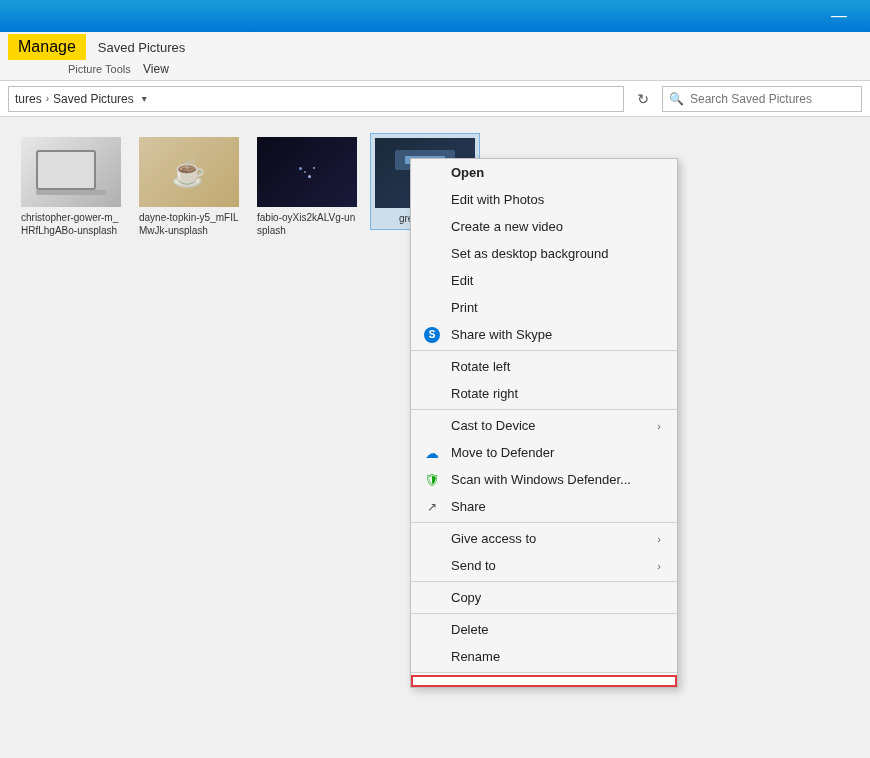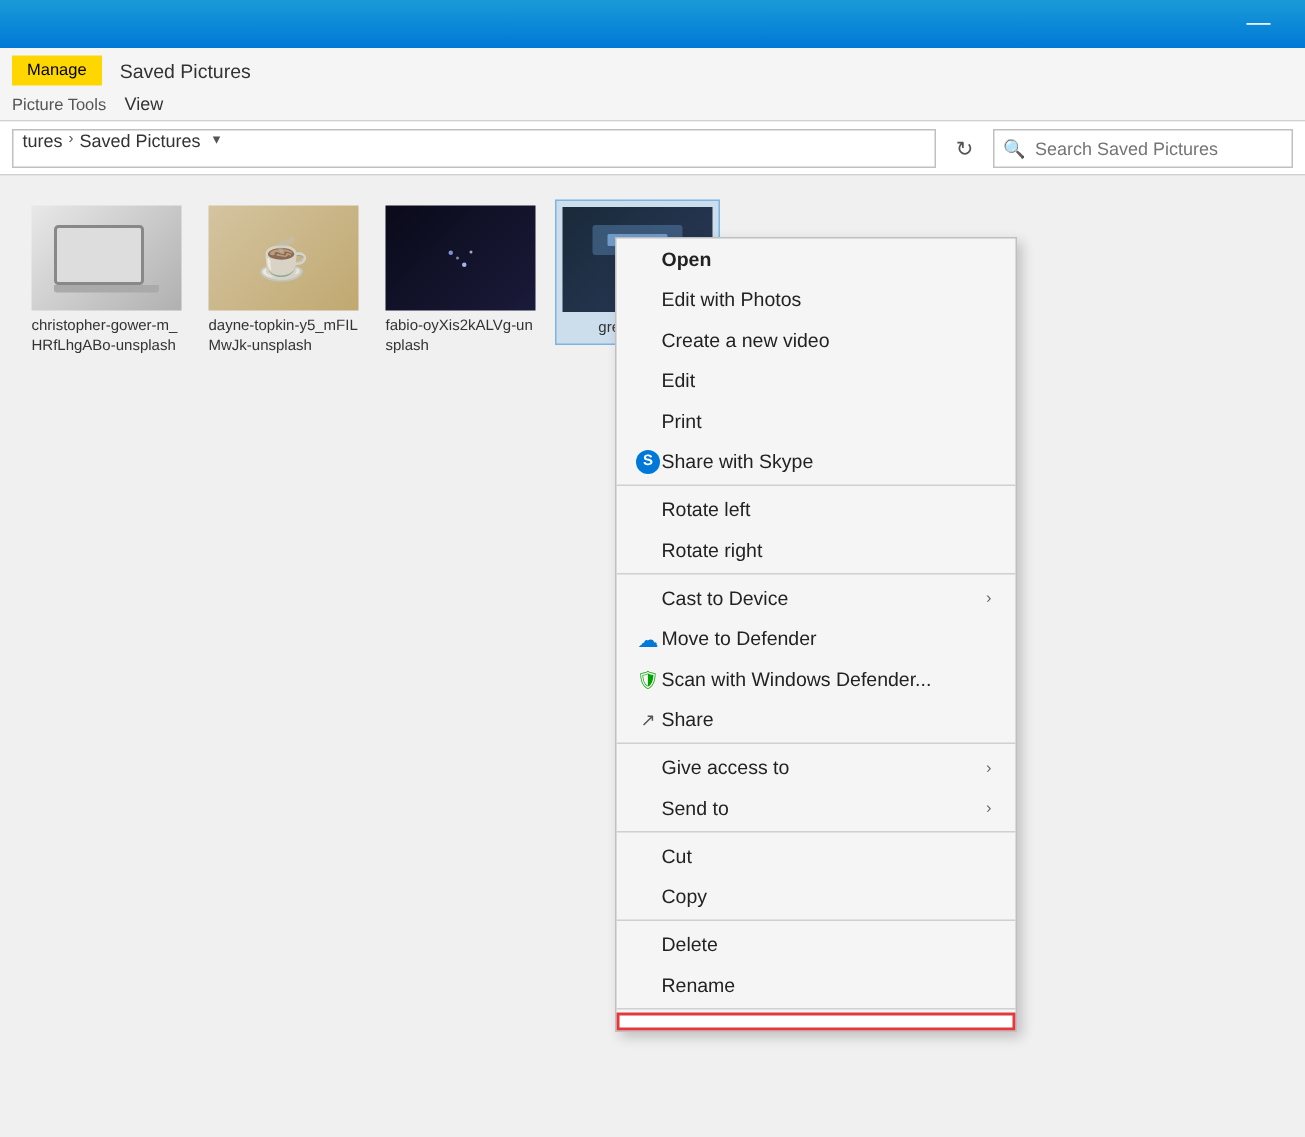--- a/index.html
+++ b/index.html
@@ -45,55 +45,57 @@
     }
     .ribbon-top {
       height: 30px;
       display: flex;
       align-items: center;
       padding: 0 8px;
       gap: 4px;
     }
     .ribbon-tab {
       padding: 4px 10px;
-      font-size: 11px;
+      font-size: 16px;
       cursor: pointer;
       color: #333;
       background: transparent;
       border: none;
     }
     .ribbon-tab.active {
       background: #ffd700;
       color: #000;
       font-weight: 500;
     }
     .ribbon-title {
       font-size: 13px;
       color: #333;
       margin-left: 8px;
       font-weight: 400;
     }
     .ribbon-subtitle {
       font-size: 11px;
       color: #555;
       padding: 0 8px 4px 8px;
+      margin-left: 60px;
     }
 
     
     .address-bar {
       height: 36px;
       background: white;
       border-bottom: 1px solid #d0d0d0;
       display: flex;
       align-items: center;
       padding: 0 8px;
       gap: 6px;
     }
     .breadcrumb {
       display: flex;
+      align-items: center;
       flex: 1;
       height: 26px;
       border: 1px solid #c0c0c0;
       background: white;
       padding: 0 6px;
       font-size: 12px;
       color: #333;
       gap: 4px;
     }
     .breadcrumb-arrow {
@@ -214,21 +216,21 @@
       top: 158px;
       left: 410px;
       width: 268px;
       background: #f5f5f5;
       border: 1px solid #c0c0c0;
       box-shadow: 3px 3px 8px rgba(0,0,0,0.2);
       z-index: 100;
       font-size: 13px;
     }
     .ctx-item {
-      padding: 6px 16px 6px 30px;
+      padding: 6px 16px 6px 40px;
       cursor: pointer;
       color: #222;
       position: relative;
       display: flex;
       align-items: center;
       justify-content: space-between;
       white-space: nowrap;
     }
     .ctx-item.bold { font-weight: 700; }
     .ctx-item.highlighted {
@@ -368,20 +370,23 @@
 <div class="ctx-item bold">
       <span>Open</span>
     </div>
     <div class="ctx-item">
       <span>Edit with Photos</span>
     </div>
     <div class="ctx-item">
       <span>Create a new video</span>
     </div>
     <div class="ctx-item">
+      <span>Set as desktop background</span>
+    </div>
+    <div class="ctx-item">
       <span>Edit</span>
     </div>
     <div class="ctx-item">
       <span>Print</span>
     </div>
     <div class="ctx-item">
       <span class="ctx-icon">
         <div class="skype-icon-circle">S</div>
       </span>
       <span>Share with Skype</span>
@@ -414,23 +419,20 @@
     <div class="ctx-item">
       <span>Give access to</span>
       <span class="ctx-arrow">›</span>
     </div>
     <div class="ctx-item">
       <span>Send to</span>
       <span class="ctx-arrow">›</span>
     </div>
     <div class="ctx-divider"></div>
     <div class="ctx-item">
-      <span>Cut</span>
-    </div>
-    <div class="ctx-item">
       <span>Copy</span>
     </div>
     <div class="ctx-divider"></div>
     <div class="ctx-item">
       <span>Delete</span>
     </div>
     <div class="ctx-item">
       <span>Rename</span>
     </div>
     <div class="ctx-divider"></div>

